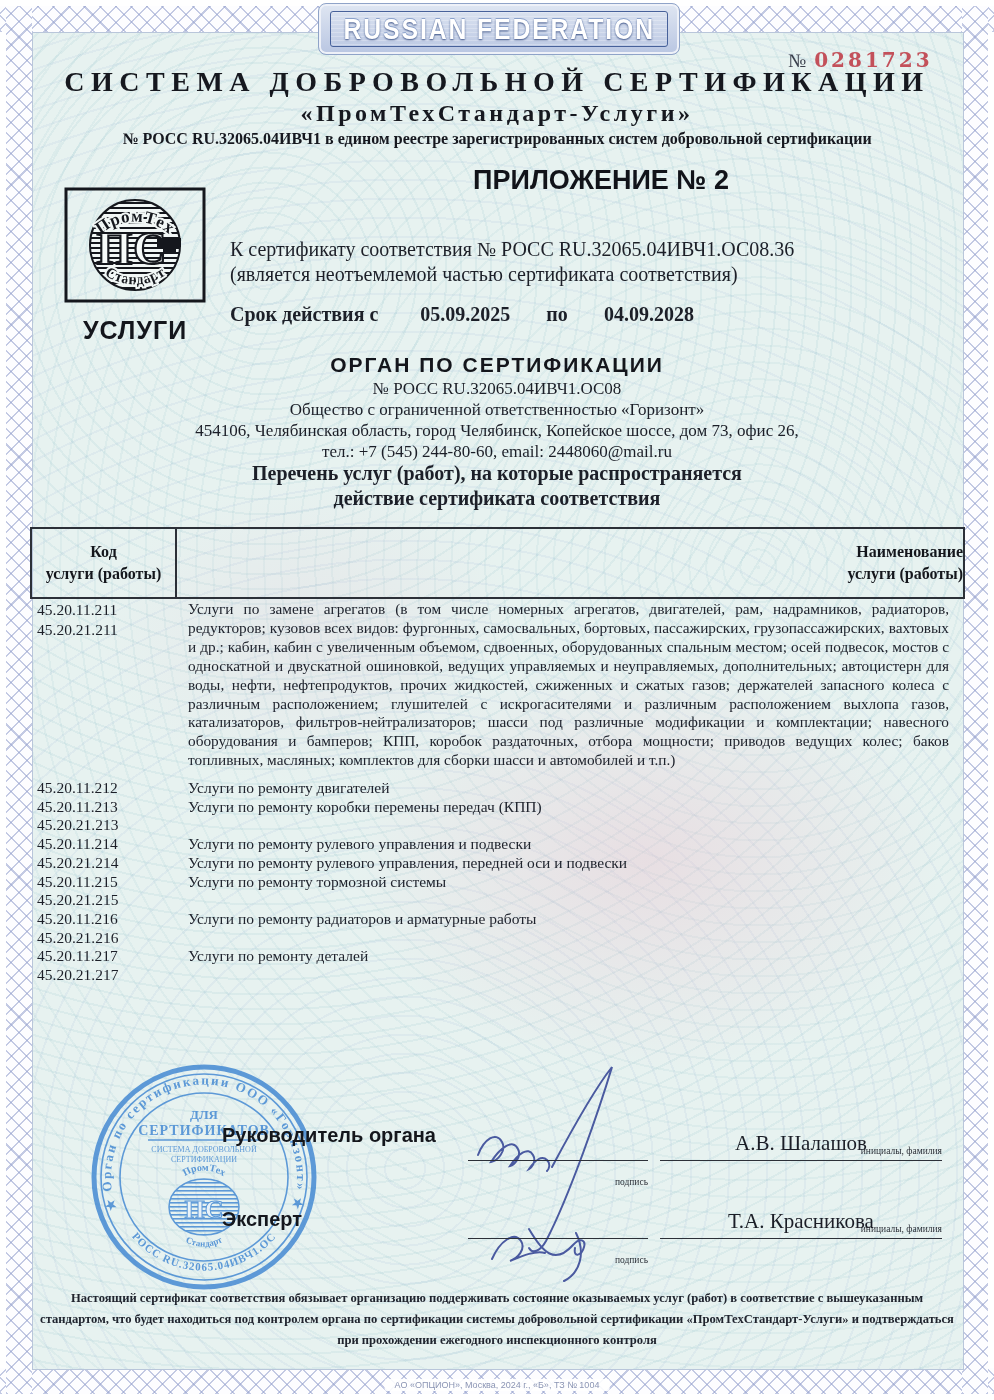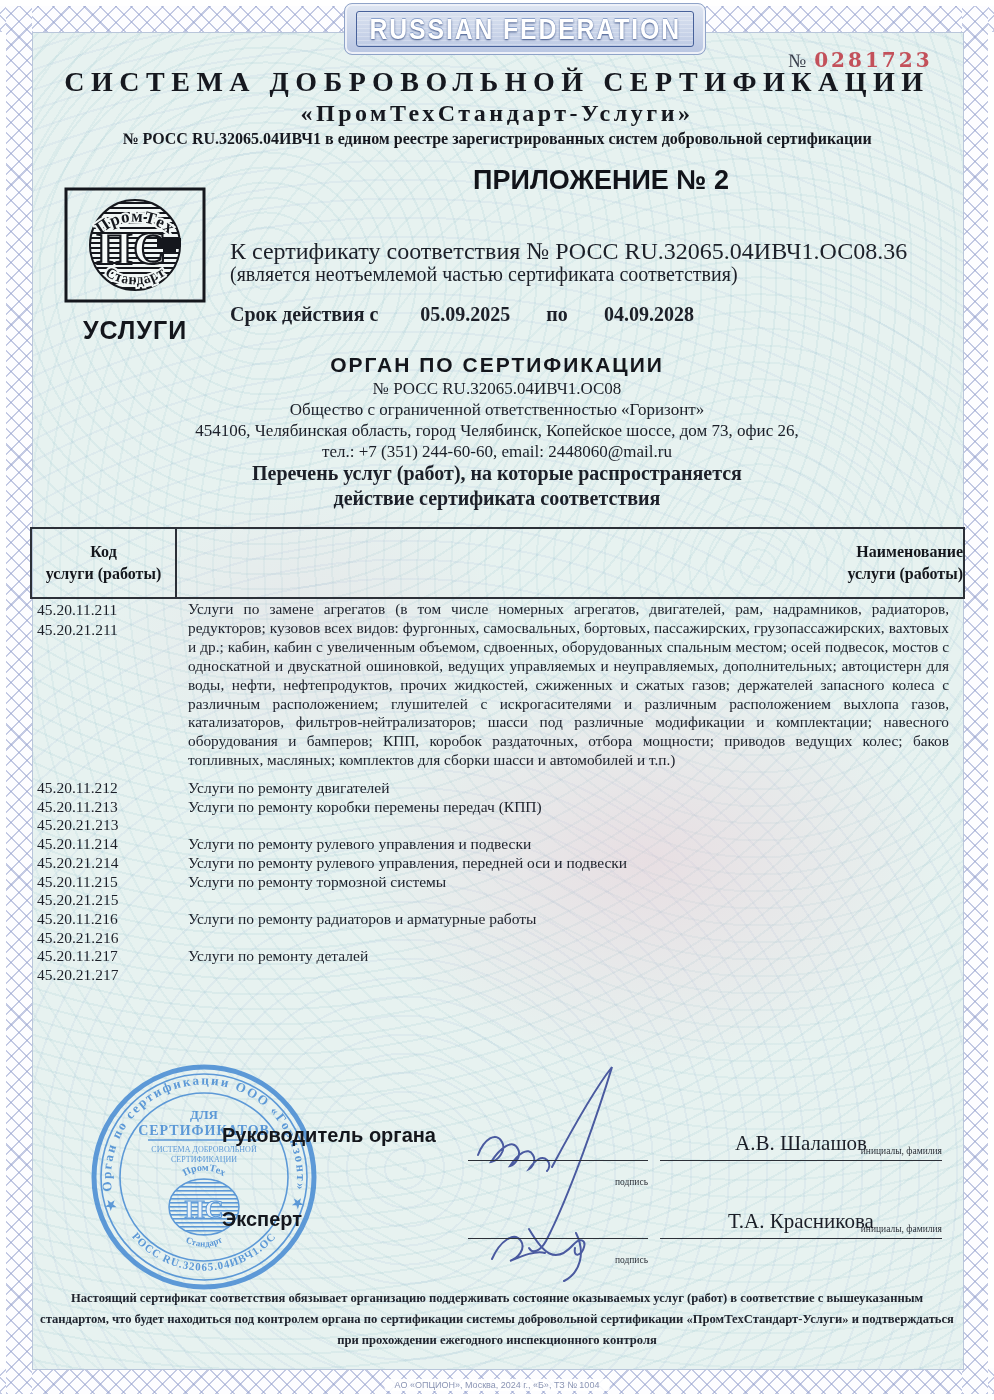--- a/index.html
+++ b/index.html
@@ -29,21 +29,21 @@
       repeating-radial-gradient(circle at 40% 85%, rgba(140,168,210,.11) 0 2px, transparent 2px 19px);
     border:1px solid #b9c6da;
   }
   .abs{position:absolute;}
   .ctr{transform:translateX(-50%);}
   
   .badge-frame{
     left:318px;top:3px;width:360px;height:50px;border-radius:8px;
     background:linear-gradient(180deg,#dfe6f2,#b9c6e2);
     border:1px solid #8fa3c8;box-shadow:0 0 0 2px #eef1f8 inset;
-    display:flex;align-items:center;justify-content:center;margin-left:26px;
+    display:flex;align-items:center;justify-content:center;
   }
   .badge-core{
     width:336px;height:34px;border-radius:3px;
     background:linear-gradient(180deg,#7b95c4 0%,#5a78ae 45%,#6e89bb 100%);
     background-image:repeating-linear-gradient(180deg, rgba(255,255,255,.25) 0 1px, transparent 1px 4px);
     border:1px solid #47619a;
     display:flex;align-items:center;justify-content:center;
   }
   .badge-text{
     font-family:"Liberation Sans", sans-serif;font-weight:bold;font-size:27px;
@@ -53,21 +53,21 @@
   
   .serial{left:788px;top:48px;font-size:20px;white-space:nowrap;}
   .serial .pref{color:#3a3f4c;font-size:19px;margin-right:8px;}
   .serial .num{font-family:"DejaVu Serif", serif;font-weight:bold;color:#c3505a;letter-spacing:3px;}
   
   .title1{left:497px;top:66px;font-weight:bold;font-size:28px;letter-spacing:6.5px;white-space:nowrap;color:#16181f;}
   .title2{left:497px;top:100px;font-weight:bold;font-size:24px;letter-spacing:3.5px;white-space:nowrap;color:#16181f;}
   .registry{left:497px;top:130px;font-weight:bold;font-size:16px;white-space:nowrap;color:#16181f;}
   
   .apx-title{left:601px;top:165px;font-family:"Liberation Sans", sans-serif;font-weight:bold;font-size:27px;white-space:nowrap;color:#111319;}
-  .apx-l1{left:230px;top:238px;font-size:24px;white-space:nowrap;}
+  .apx-l1{left:230px;top:238px;font-size:20px;white-space:nowrap;}
   .apx-l2{left:230px;top:263px;font-size:20px;white-space:nowrap;}
   .validity{left:230px;top:303px;font-size:20px;font-weight:bold;white-space:nowrap;}
   .validity .gap{display:inline-block;width:42px;}
   .validity .gap2{display:inline-block;width:36px;}
   
   .logo-wrap{left:62px;top:186px;width:146px;}
   .logo-caption{margin-top:2px;text-align:center;font-family:"Liberation Sans", sans-serif;
     font-weight:bold;font-size:25px;letter-spacing:1px;color:#14161c;}
   
   .org-head{left:497px;top:353px;font-family:"Liberation Sans", sans-serif;font-weight:bold;font-size:21px;letter-spacing:2px;white-space:nowrap;color:#14161c;}
@@ -162,21 +162,21 @@
   <div class="abs apx-l1">К сертификату соответствия № РОСС RU.32065.04ИВЧ1.ОС08.36</div>
   <div class="abs apx-l2">(является неотъемлемой частью сертификата соответствия)</div>
   <div class="abs validity">
     <span>Срок действия с</span><span class="gap"></span><span>05.09.2025</span><span class="gap2"></span><span>по</span><span class="gap2"></span><span>04.09.2028</span>
   </div>
 
   <div class="abs ctr org-head">ОРГАН ПО СЕРТИФИКАЦИИ</div>
   <div class="abs ctr org-line org-reg">№ РОСС RU.32065.04ИВЧ1.ОС08</div>
   <div class="abs ctr org-line org-name">Общество с ограниченной ответственностью «Горизонт»</div>
   <div class="abs ctr org-line org-addr">454106, Челябинская область, город Челябинск, Копейское шоссе, дом 73, офис 26,</div>
-  <div class="abs ctr org-line org-tel">тел.: +7 (351) 244-60-60, email: 2448060@mail.ru</div>
+  <div class="abs ctr org-line org-tel">тел.: +7 (545) 244-80-60, email: 2448060@mail.ru</div>
   <div class="abs ctr list-t1">Перечень услуг (работ), на которые распространяется</div>
   <div class="abs ctr list-t2">действие сертификата соответствия</div>
 
   <div class="abs tbl-head">
     <div class="tbl-c1">
       <div class="tbl-hline">Код</div>
       <div class="tbl-hline">услуги (работы)</div>
     </div>
     <div class="tbl-c2">
       <div class="tbl-hline">Наименование</div>

